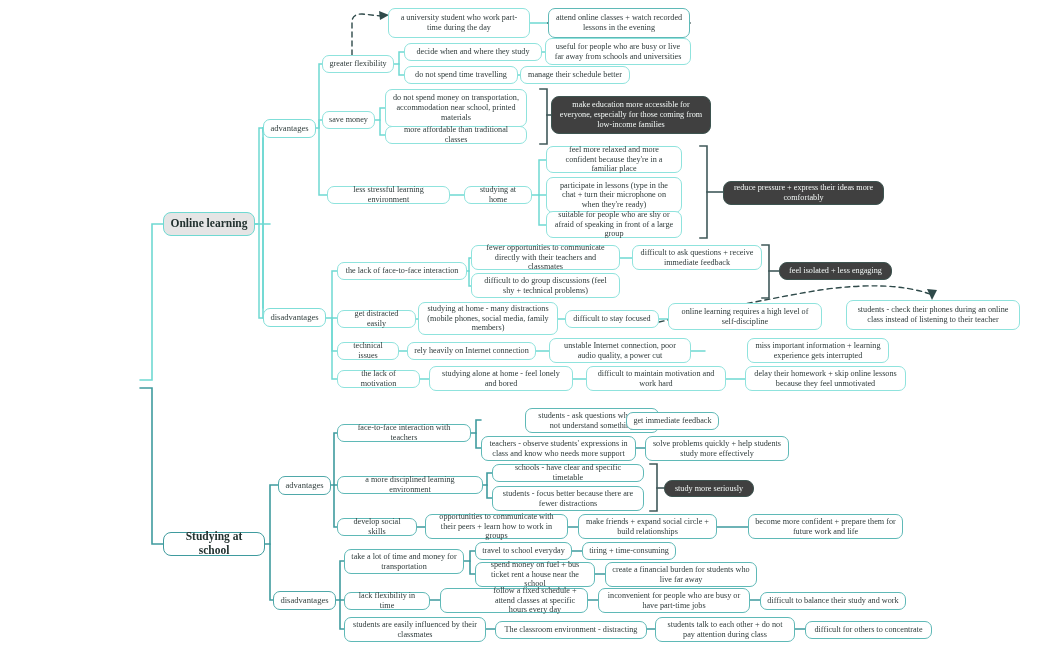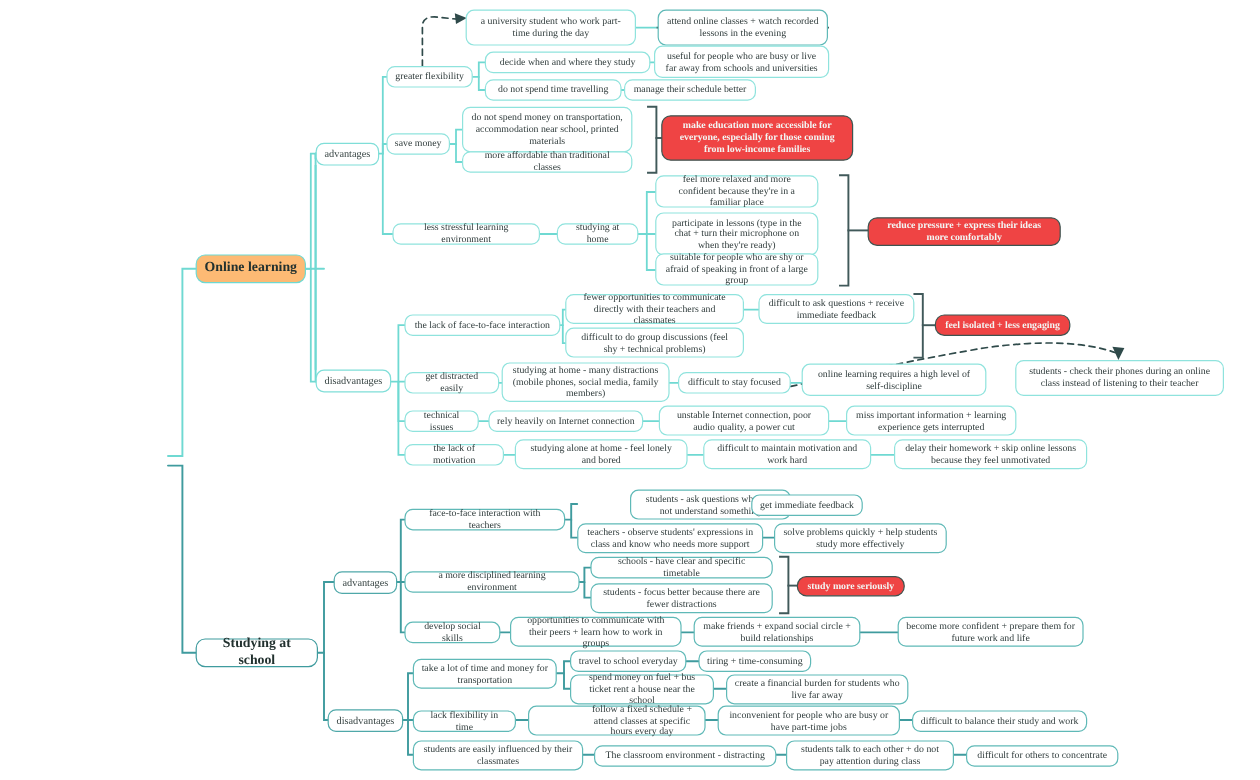--- a/index.html
+++ b/index.html
@@ -4,23 +4,23 @@
 <style>
   html,body{margin:0;padding:0;background:#ffffff;}
   body{width:1050px;height:650px;overflow:hidden;font-family:"Liberation Serif","DejaVu Serif",serif;}
   #canvas{position:relative;width:1050px;height:650px;}
   svg.links{position:absolute;left:0;top:0;width:1050px;height:650px;pointer-events:none;}
   .node{position:absolute;box-sizing:border-box;display:flex;align-items:center;justify-content:center;text-align:center;border-radius:7px;padding:3px 6px;line-height:1.18;}
   .n-light{background:#ffffff;border:1.2px solid #8fe3dd;color:#2f3b3b;font-size:8.2px;}
   .n-mid{background:#ffffff;border:1.2px solid #5fb9b7;color:#2f3b3b;font-size:8.2px;}
   .n-branch{background:#ffffff;border:1.3px solid #7fded8;color:#33403f;font-size:8.6px;}
   .n-branch2{background:#ffffff;border:1.3px solid #4fa8a9;color:#33403f;font-size:8.6px;}
-  .n-main{background:#fdba74;border:1.5px solid #6fd9d2;color:#22312f;font-size:11.5px;font-weight:600;border-radius:8px;align-items:center;}
+  .n-main{background:#e5e5e5;border:1.5px solid #6fd9d2;color:#22312f;font-size:11.5px;font-weight:600;border-radius:8px;align-items:center;}
   .n-main2{background:#ffffff;border:1.5px solid #3f9b9e;color:#22312f;font-size:11.5px;font-weight:600;border-radius:8px;}
-  .n-dark{background:#ef4444;border:1px solid #3d5450;color:#f2f7f5;font-size:8.2px;border-radius:8px;font-weight:bold;}
+  .n-dark{background:#404040;border:1px solid #3d5450;color:#f2f7f5;font-size:8.2px;border-radius:8px;}
   .n-root{background:#0d403c;border:none;color:#ffffff;font-size:17px;font-weight:700;border-radius:9px;letter-spacing:.4px;line-height:1.25;}
 </style>
 </head>
 <body>
 
 <div id="canvas">
 
   <svg class="links" viewBox="0 0 1050 650">
     <g fill="none" stroke="#6fd9d2" stroke-width="1.6" stroke-linecap="round">
 
@@ -249,21 +249,21 @@
       </div>
       <div class="node n-light" style="left: 337px; top: 342px; width: 62px; height: 18px;">
         <span>technical issues</span>
       </div>
       <div class="node n-light" style="left: 407px; top: 342px; width: 129px; height: 18px; align-items: center;">
         <span>rely heavily on Internet connection</span>
       </div>
       <div class="node n-light" style="left: 549px; top: 338px; width: 142px; height: 25px;">
         <span>unstable Internet connection, poor audio quality, a power cut</span>
       </div>
-      <div class="node n-light" style="left: 705px; top: 338px; width: 142px; height: 25px;">
+      <div class="node n-light" style="left: 747px; top: 338px; width: 142px; height: 25px;">
         <span>miss important information + learning experience gets interrupted</span>
       </div>
       <div class="node n-light" style="left: 337px; top: 370px; width: 83px; height: 18px;">
         <span>the lack of motivation</span>
       </div>
       <div class="node n-light" style="left: 429px; top: 366px; width: 144px; height: 25px;">
         <span>studying alone at home - feel lonely and bored</span>
       </div>
       <div class="node n-light" style="left: 586px; top: 366px; width: 140px; height: 25px;">
         <span>difficult to maintain motivation and work hard</span>

